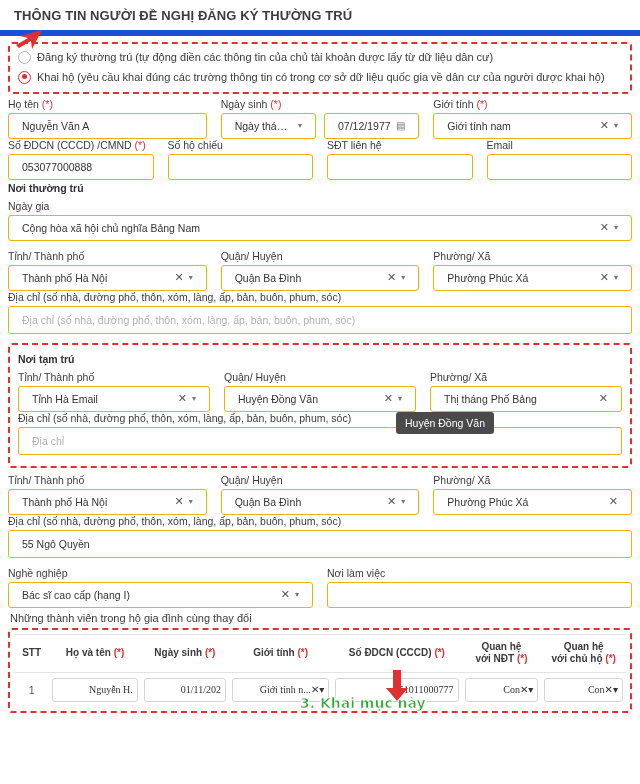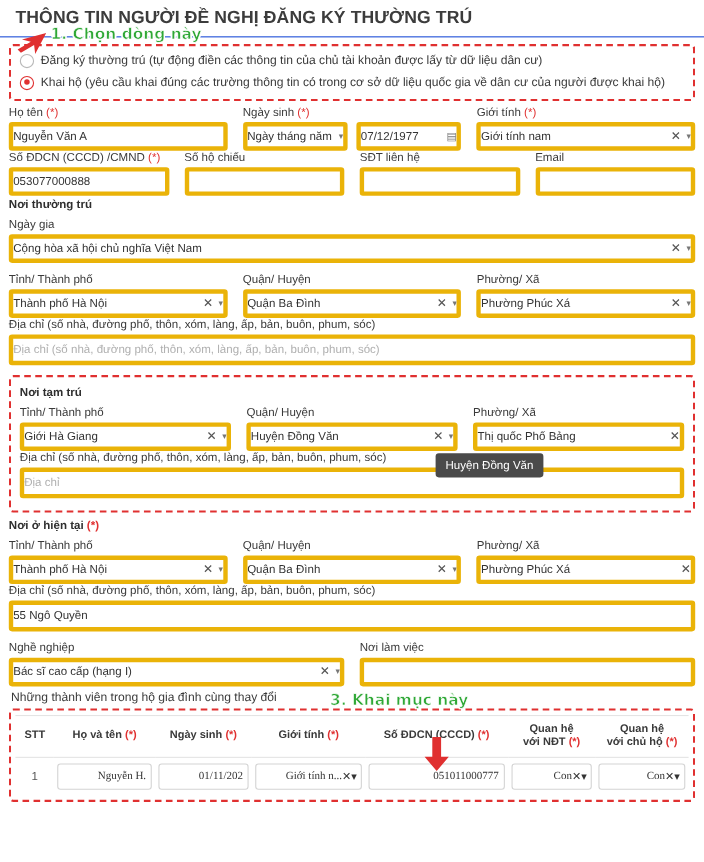--- a/index.html
+++ b/index.html
@@ -10,24 +10,24 @@
     background: #fff;
     font-family: "Liberation Sans", sans-serif;
     font-size: 11px;
     color: #2b2b2b;
     overflow: hidden;
   }
   .page { position: relative; width: 640px; height: 784px; }
 
   .header-title {
     padding: 8px 10px 7px 14px;
-    font-size: 16px;
+    font-size: 13px;
     font-weight: bold;
     color: #3c3c3c;
-    border-bottom: 1px solid #1d4ed8;
+    border-bottom: 6px solid #1d4ed8;
     letter-spacing: .1px;
   }
 
   .radio-block {
     margin: 6px 8px 4px 8px;
     border: 2px dashed #e03030;
     border-radius: 4px;
     padding: 6px 8px 7px 8px;
     position: relative;
   }
@@ -66,26 +66,26 @@
   .field { margin-bottom: 9px; }
   .flabel {
     font-size: 10.5px;
     color: #3a3a3a;
     margin-bottom: 3px;
     display: block;
   }
   .req { color: #e03030; }
   .inp {
     height: 26px;
-    border: 4px solid #eab308;
+    border: 1px solid #eab308;
     border-radius: 3px;
     background: #fff;
     display: flex;
     align-items: center;
-    padding: 0 0;
+    padding: 0 13px;
     font-size: 10.5px;
     color: #333;
     position: relative;
     overflow: hidden;
   }
   .inp .val { white-space: nowrap; overflow: hidden; text-overflow: ellipsis; flex: 1; }
   .inp .ph { color: #b0b0b0; }
   .inp .clear { color: #555; font-size: 11px; padding-left: 4px; }
   .inp .caret { color: #777; font-size: 8px; padding-left: 5px; }
   .inp .cal { color: #777; font-size: 10px; padding-left: 4px; }
@@ -246,21 +246,21 @@
         <div class="inp">
           <span class="val"></span>
         </div>
       </div>
     </div>
 
     <div class="section-title">Nơi thường trú</div>
     <div class="field">
       <span class="flabel">Ngày gia</span>
       <div class="inp">
-        <span class="val">Cộng hòa xã hội chủ nghĩa Việt Nam</span>
+        <span class="val">Cộng hòa xã hội chủ nghĩa Bảng Nam</span>
         <span class="clear">✕</span>
         <span class="caret">▾</span>
       </div>
     </div>
 
     <div class="grid3">
       <div class="col">
         <span class="flabel">Tỉnh/ Thành phố</span>
         <div class="inp">
           <span class="val">Thành phố Hà Nội</span>
@@ -292,50 +292,49 @@
         <span class="val ph">Địa chỉ (số nhà, đường phố, thôn, xóm, làng, ấp, bản, buôn, phum, sóc)</span>
       </div>
     </div>
 
     <div class="dashed-box">
       <div class="section-title">Nơi tạm trú</div>
       <div class="grid3">
         <div class="col">
           <span class="flabel">Tỉnh/ Thành phố</span>
           <div class="inp">
-            <span class="val">Giới Hà Giang</span>
+            <span class="val">Tỉnh Hà Email</span>
             <span class="clear">✕</span>
             <span class="caret">▾</span>
           </div>
         </div>
         <div class="col">
           <span class="flabel">Quận/ Huyện</span>
           <div class="inp">
             <span class="val">Huyện Đồng Văn</span>
             <span class="clear">✕</span>
             <span class="caret">▾</span>
           </div>
         </div>
         <div class="col">
           <span class="flabel">Phường/ Xã</span>
           <div class="inp">
-            <span class="val">Thị quốc Phố Bảng</span>
+            <span class="val">Thị tháng Phố Bảng</span>
             <span class="clear">✕</span>
           </div>
         </div>
       </div>
       <div class="field">
         <span class="flabel">Địa chỉ (số nhà, đường phố, thôn, xóm, làng, ấp, bản, buôn, phum, sóc)</span>
         <div class="inp addr-inp">
           <span class="val ph">Địa chỉ</span>
         </div>
       </div>
     </div>
 
-    <div class="section-title"><span>Nơi ở hiện tại</span> <span class="req">(*)</span></div>
     <div class="grid3">
       <div class="col">
         <span class="flabel">Tỉnh/ Thành phố</span>
         <div class="inp">
           <span class="val">Thành phố Hà Nội</span>
           <span class="clear">✕</span>
           <span class="caret">▾</span>
         </div>
       </div>
       <div class="col">
@@ -434,22 +433,21 @@
             </td>
           </tr>
         </tbody>
       </table>
     </div>
 
   </div>
 
   <div class="tooltip" style="left:396px; top:412px;">Huyện Đồng Văn</div>
 
-  <div class="anno" style="left:46px; top:23px;">1. Chọn dòng này</div>
-  <div class="anno" style="left:300px; top:629px;">3. Khai mục này</div>
+  <div class="anno" style="left:300px; top:695px;">3. Khai mục này</div>
 
   <svg class="arrow" style="left:8px; top:24px;" width="40" height="26">
     <path d="M34 6 L12 12 L20 14 L8 21 L11 24 L23 17 L24 25 Z" fill="#e03030"></path>
   </svg>
   <svg class="arrow" style="left:385px; top:670px;" width="24" height="32">
     <path d="M8 0 h8 v18 h7 l-11 13 l-11 -13 h7 z" fill="#e03030"></path>
   </svg>
 
 </div>
 

